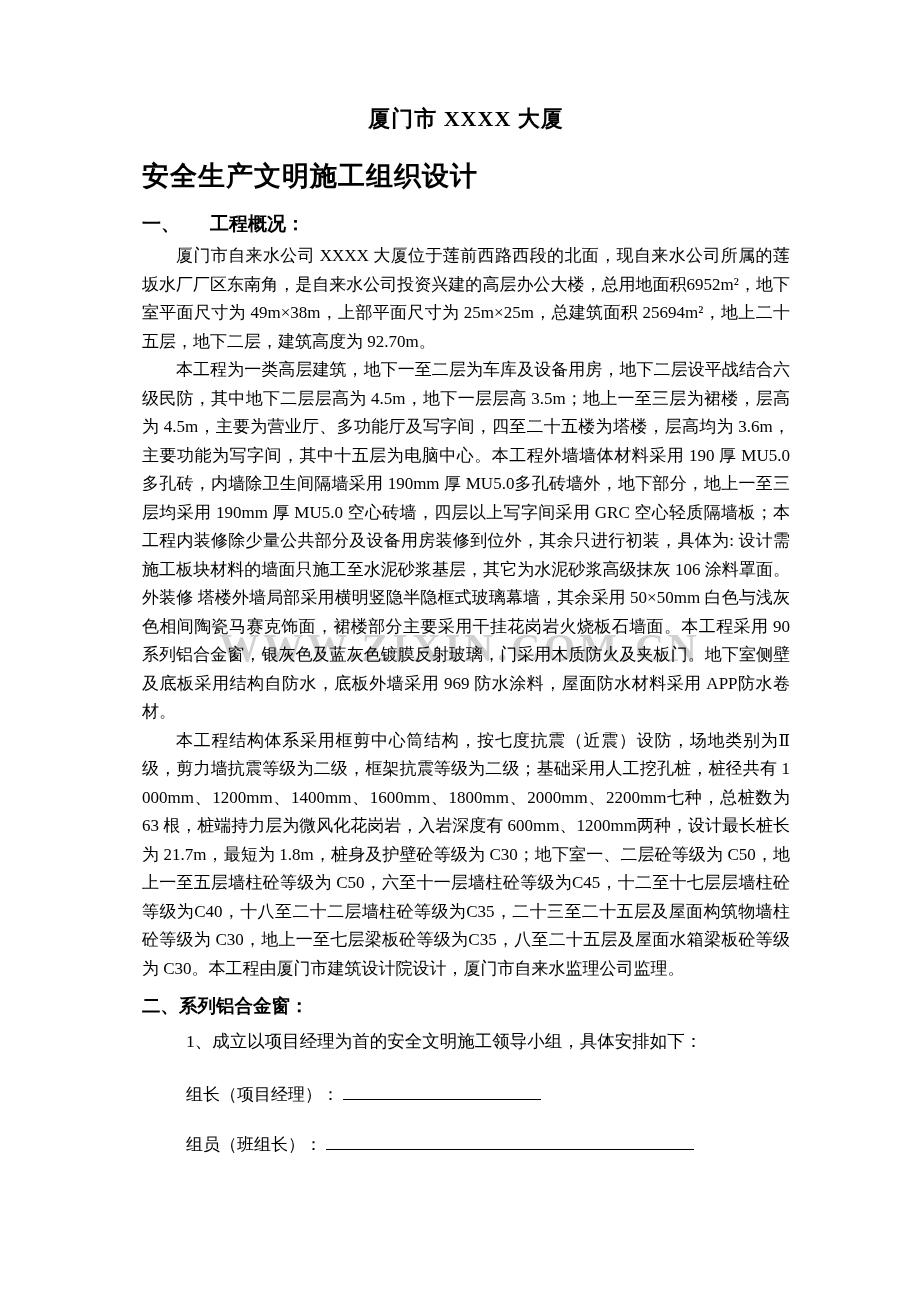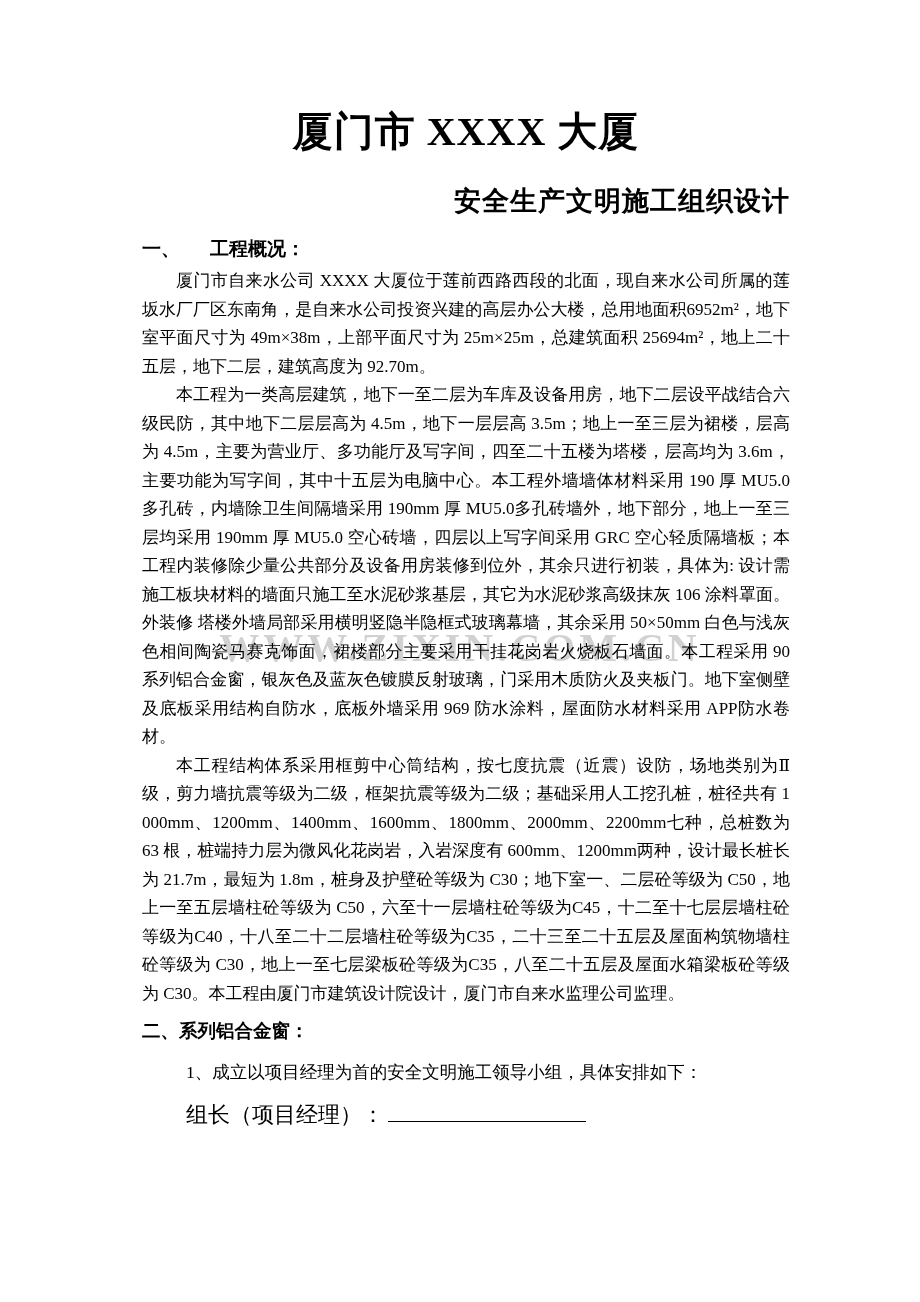--- a/index.html
+++ b/index.html
@@ -13,27 +13,27 @@
     width: 920px;
     height: 1302px;
     background: #ffffff;
     padding: 104px 130px 0 142px;
     color: #000000;
     overflow: hidden;
   }
   .content { position: relative; z-index: 1; }
   .doc-title {
     text-align: center;
-    font-size: 40px;
+    font-size: 22px;
     font-weight: bold;
     letter-spacing: 1px;
     margin-bottom: 24px;
   }
   .doc-subtitle {
-    text-align: right;
+    text-align: left;
     font-size: 27px;
     font-weight: bold;
     letter-spacing: 1px;
     margin-bottom: 16px;
   }
   .section-heading {
     font-size: 19px;
     font-weight: bold;
     line-height: 28px;
     margin-bottom: 4px;
@@ -48,27 +48,27 @@
   }
   .section2-heading {
     font-size: 18.5px;
     font-weight: bold;
     line-height: 30px;
     margin-top: 8px;
   }
   .item-line {
     font-size: 17.5px;
     line-height: 29px;
-    margin-top: 12px;
+    margin-top: 6px;
     padding-left: 44px;
   }
   .blank-row {
-    font-size: 22px;
+    font-size: 17px;
     line-height: 22px;
-    margin-top: 12px;
+    margin-top: 26px;
     padding-left: 44px;
     white-space: nowrap;
   }
   .blank-line {
     display: inline-block;
     border-bottom: 1.5px solid #000;
     height: 1.05em;
     margin-left: 4px;
     vertical-align: baseline;
   }
@@ -117,15 +117,18 @@
 
     <div class="section2-heading">二、系列铝合金窗：</div>
 
     <div class="item-line">1、成立以项目经理为首的安全文明施工领导小组，具体安排如下：</div>
 
     <div class="blank-row">
       <span>组长（项目经理）：</span><span class="blank-line w1"></span>
     </div>
 
 
+    <div class="blank-row">
+      <span>组员（班组长）：</span><span class="blank-line w3"></span>
+    </div>
 
   </div>
 </div>
 
 </body></html>

